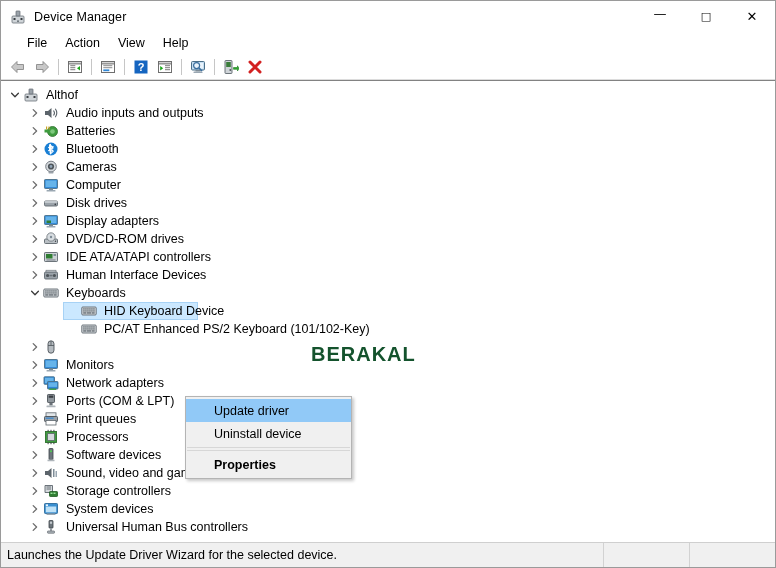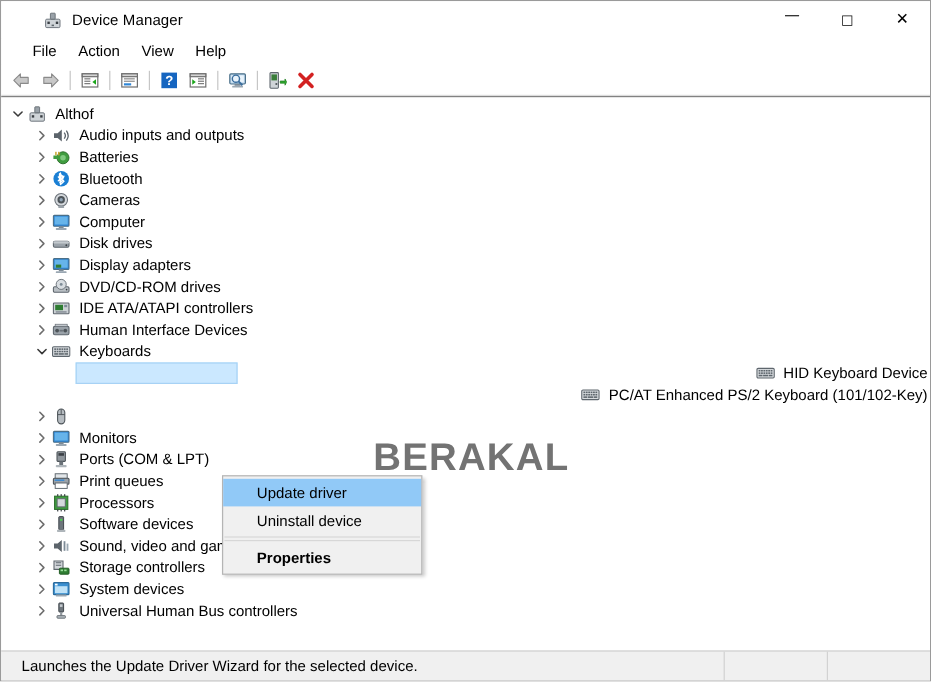--- a/index.html
+++ b/index.html
@@ -22,21 +22,20 @@
   }
 
   
   #titlebar {
     height: 31px;
     flex: 0 0 31px;
     background: #ffffff;
     display: flex;
     align-items: center;
     position: relative;
-    padding-left: 26px;
   }
   #titlebar .app-icon {
     width: 16px; height: 16px;
     margin-left: 9px; margin-right: 8px;
     position: relative;
     flex: 0 0 16px;
   }
   #titlebar .title-text {
     font-size: 12.5px;
     color: #000000;
@@ -133,21 +132,21 @@
     position: relative;
   }
   .row .lbl {
     font-size: 12.5px;
     color: #000;
     line-height: 16px;
     padding: 0 2px;
   }
   .row.lvl0 { padding-left: 6px; }
   .row.lvl1 { padding-left: 26px; }
-  .row.lvl2 { padding-left: 62px; justify-content: flex-end; }
+  .row.lvl2 { padding-left: 80px; }
   .row.lvl2 .ico { margin-right: 5px; }
   .row.selected .sel-bg {
     position: absolute;
     background: #cbe8ff;
     border: 1px solid #a7d2f5;
     top: 0; bottom: 0;
     z-index: 0;
   }
   .row .inner { display: flex; align-items: center; position: relative; z-index: 1; }
 
@@ -176,44 +175,43 @@
   .ctx-sep {
     height: 1px;
     background: #d7d7d7;
     margin: 2px 1px 2px 1px;
   }
 
   
   #watermark {
     position: absolute;
     left: 310px; top: 262px;
-    font-size: 32px;
+    font-size: 20px;
     font-weight: bold;
-    color: #737373;
+    color: #14532d;
     letter-spacing: 1px;
     z-index: 10;
     pointer-events: none;
     font-family: "Liberation Sans", sans-serif;
-    margin-top: 20px;
   }
 
   
   #statusbar {
     height: 25px;
     flex: 0 0 25px;
     background: #f0f0f0;
     border-top: 1px solid #cfcfcf;
     display: flex;
     align-items: center;
     position: relative;
   }
   #statusbar .sb-text {
     font-size: 12.5px;
     color: #000;
-    padding-left: 17px;
+    padding-left: 6px;
     flex: 1 1 auto;
   }
   #statusbar .sb-cell {
     width: 86px;
     height: 100%;
     border-left: 1px solid #d2d2d2;
     flex: 0 0 86px;
   }
 </style>
 </head>
@@ -613,20 +611,37 @@
           </div>
         </div>
         <div class="row lvl1">
           <div class="inner">
             <span class="chev">
               <svg width="10" height="10" viewBox="0 0 10 10">
                 <path d="M3.2 1.6 L6.6 5 L3.2 8.4" stroke="#6d6d6d" stroke-width="1.3" fill="none" stroke-linecap="round" stroke-linejoin="round"></path>
               </svg>
             </span>
             <span class="ico"><svg width="16" height="16" viewBox="0 0 16 16">
+                <rect x="1" y="1.8" width="10.5" height="7.5" rx="0.7" fill="#2f86d6" stroke="#4a6f88" stroke-width="0.9"></rect>
+                <rect x="2" y="2.8" width="8.5" height="5.3" fill="#66b4ea"></rect>
+                <rect x="4.5" y="6.5" width="10.5" height="7.5" rx="0.7" fill="#2f86d6" stroke="#4a6f88" stroke-width="0.9"></rect>
+                <rect x="5.5" y="7.5" width="8.5" height="4.4" fill="#66b4ea"></rect>
+                <rect x="6.2" y="13.6" width="7" height="1.2" fill="#2f9c2f"></rect>
+              </svg></span>
+            <span class="lbl">Network adapters</span>
+          </div>
+        </div>
+        <div class="row lvl1">
+          <div class="inner">
+            <span class="chev">
+              <svg width="10" height="10" viewBox="0 0 10 10">
+                <path d="M3.2 1.6 L6.6 5 L3.2 8.4" stroke="#6d6d6d" stroke-width="1.3" fill="none" stroke-linecap="round" stroke-linejoin="round"></path>
+              </svg>
+            </span>
+            <span class="ico"><svg width="16" height="16" viewBox="0 0 16 16">
                 <rect x="4.5" y="1.5" width="7" height="8" rx="0.7" fill="#8f969c" stroke="#4d5459" stroke-width="0.9"></rect>
                 <rect x="5.7" y="2.6" width="4.6" height="2.2" fill="#3a3f44"></rect>
                 <rect x="6.4" y="9.5" width="3.2" height="3" fill="#6b7279"></rect>
                 <rect x="3.5" y="12.5" width="9" height="1.8" rx="0.6" fill="#aeb5ba"></rect>
               </svg></span>
             <span class="lbl">Ports (COM &amp; LPT)</span>
           </div>
         </div>
         <div class="row lvl1">
           <div class="inner">

